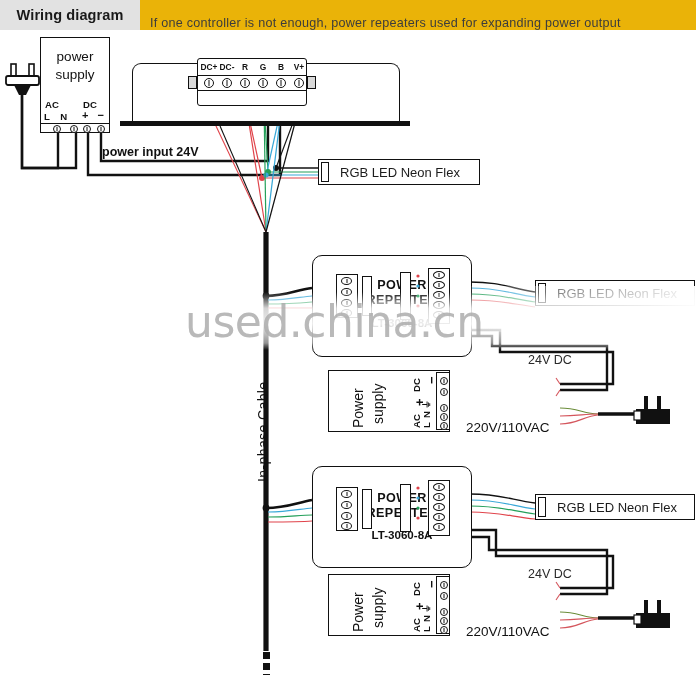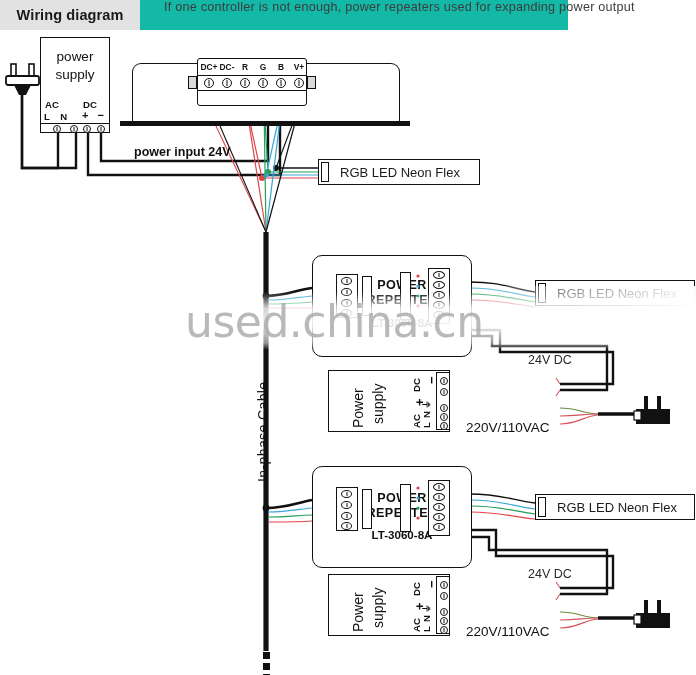--- a/index.html
+++ b/index.html
@@ -1,24 +1,24 @@
 <!DOCTYPE html>
 <html><head>
 <meta charset="utf-8">
 <style>
   html,body{margin:0;padding:0;background:#ffffff;}
   body{width:696px;height:675px;position:relative;overflow:hidden;
        font-family:"Liberation Sans","DejaVu Sans",sans-serif;color:#111;}
 
   
-  #header{position:absolute;left:0;top:0;width:568px;height:30px;background:#14b8a6;}
+  #header{position:absolute;left:0;top:0;width:696px;height:30px;background:#eab308;}
   #header-tab{position:absolute;left:0;top:0;width:140px;height:30px;background:#e2e2e2;
               display:flex;align-items:center;justify-content:center;}
   #header-tab span{font-size:14.5px;font-weight:bold;color:#1a1a1a;letter-spacing:.1px;}
-  #header-sub{position:absolute;left:164px;top:0;height:30px;display:flex;align-items:flex-start;}
+  #header-sub{position:absolute;left:150px;top:0;height:30px;display:flex;align-items:flex-end;}
   #header-sub span{font-size:12.6px;color:#3c3c3c;letter-spacing:.25px;white-space:nowrap;}
 
   
   .box{position:absolute;box-sizing:border-box;background:#fff;}
   .sbox{border:1.4px solid #111;}
 
   .lbl{position:absolute;white-space:nowrap;}
 
   
   #ps1{left:40px;top:37px;width:70px;height:90px;}
@@ -50,21 +50,21 @@
       font-family:"DejaVu Sans",sans-serif;letter-spacing:-.5px;opacity:.85;}
   #wm-haze{position:absolute;left:0px;top:292px;width:696px;height:58px;
       background:linear-gradient(to bottom,rgba(255,255,255,0) 0%,rgba(255,255,255,.82) 28%,rgba(255,255,255,.92) 55%,rgba(255,255,255,.55) 88%,rgba(255,255,255,0) 100%);}
   #wm-haze2{position:absolute;left:470px;top:286px;width:226px;height:46px;
       background:linear-gradient(to right,rgba(255,255,255,.1),rgba(255,255,255,.97));}
 
   svg{position:absolute;left:0;top:0;overflow:visible;}
   .nf-txt{position:absolute;font-size:13px;color:#1c1c1c;white-space:nowrap;}
   .v24{position:absolute;font-size:12.5px;color:#2a2a2a;white-space:nowrap;margin-top:12px;}
   .vac{position:absolute;font-size:13.5px;color:#111;white-space:nowrap;}
-  .pinput{position:absolute;font-size:12.5px;font-weight:bold;color:#111;white-space:nowrap;padding-left:32px;}
+  .pinput{position:absolute;font-size:12.5px;font-weight:bold;color:#111;white-space:nowrap;}
 </style>
 </head>
 <body>
 
 <div id="header">
   <div id="header-tab">
     <span>Wiring diagram</span>
   </div>
   <div id="header-sub">
     <span>If one controller is not enough,  power repeaters  used for expanding power output</span>

